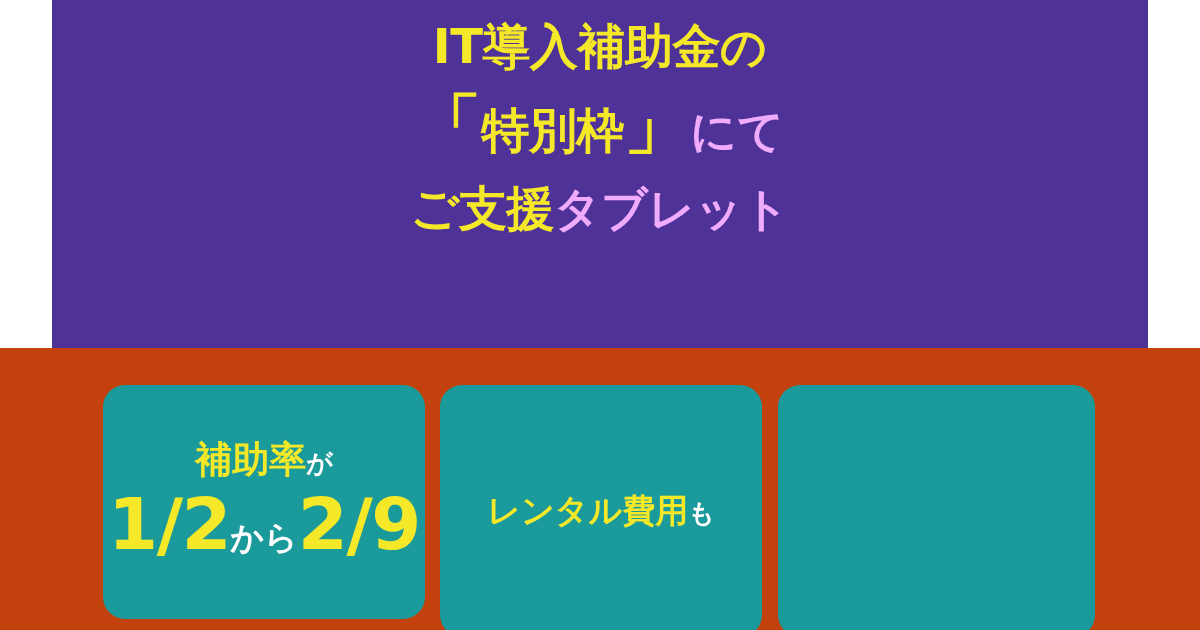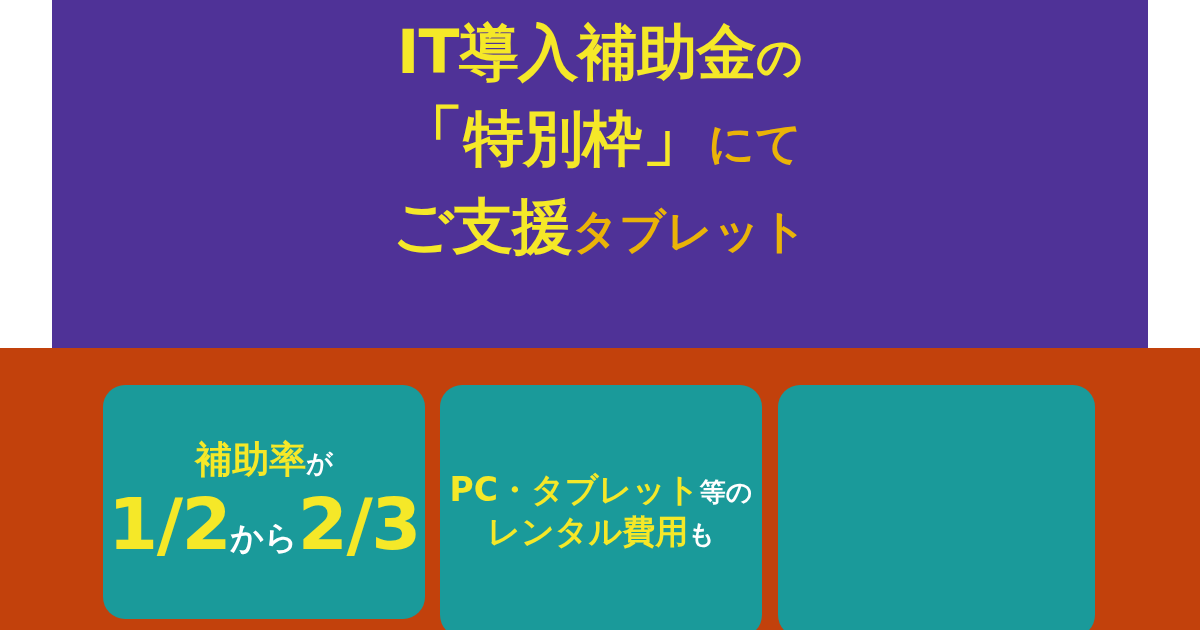--- a/index.html
+++ b/index.html
@@ -46,33 +46,33 @@
     line-height: 1.0;
     font-weight: 700;
     letter-spacing: 0.005em;
     text-align: center;
   }
   .hero-line-1 { margin-top: 8px; }
   .hero-line-2 { margin-top: 22px; }
   .hero-line-3 { margin-top: 26px; }
 
   .hl-big {
-    font-size: 60px;
+    font-size: 48px;
     color: #F5E828;
     font-weight: 700;
     letter-spacing: -0.01em;
   }
   .hl-small-y {
     font-size: 46px;
     color: #F5E828;
     font-weight: 700;
   }
   .hl-small-w {
     font-size: 46px;
-    color: #eab308;
+    color: #f0abfc;
     font-weight: 700;
   }
   .hl-bracket {
     font-size: 66px;
     color: #F5E828;
     font-weight: 700;
   }
 
   
   .cards-area {
@@ -150,24 +150,23 @@
   <div class="hero-line hero-line-3">
     <span class="hl-big">ご支援</span><span class="hl-small-w">タブレット</span>
   </div>
 
 </div>
 
 <div class="cards-area">
 
   <div class="card card-1">
       <div class="card-line"><span class="cy s-lg">補助率</span><span class="cw s-sm">が</span></div>
-      <div class="card-line"><span class="cy s-xl">1/2</span><span class="cw s-md">から</span><span class="cy s-xl">2/3</span></div>
+      <div class="card-line"><span class="cy s-xl">1/2</span><span class="cw s-md">から</span><span class="cy s-xl">2/9</span></div>
     </div>
 
   <div class="card card-2">
-      <div class="card-line"><span class="cy s-md">PC・タブレット</span><span class="cw s-sm">等の</span></div>
       <div class="card-line"><span class="cy s-md">レンタル費用</span><span class="cw s-sm">も</span></div>
     </div>
 
   <div class="card card-3">
     </div>
 
 </div>
 
 </body></html>

